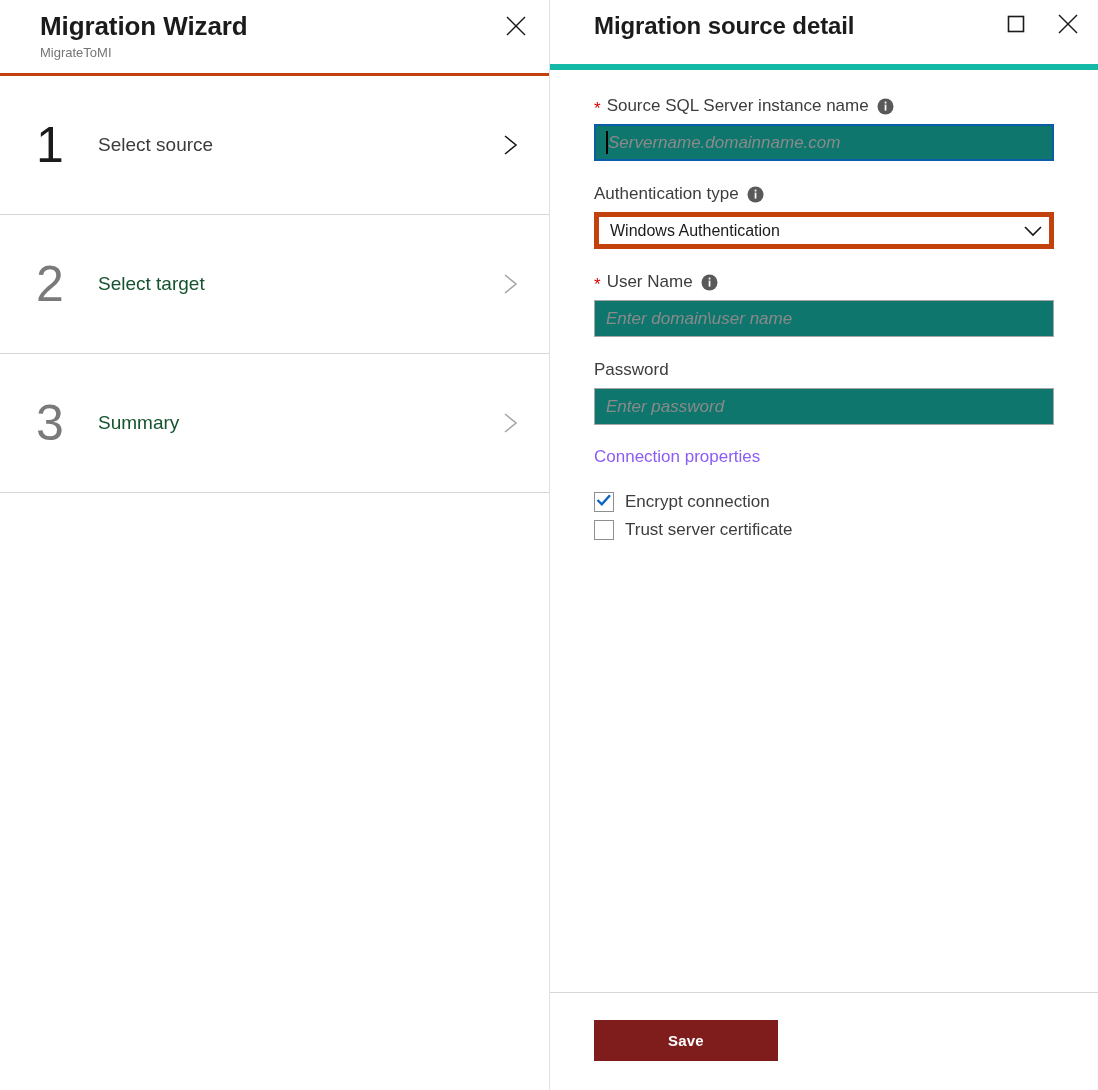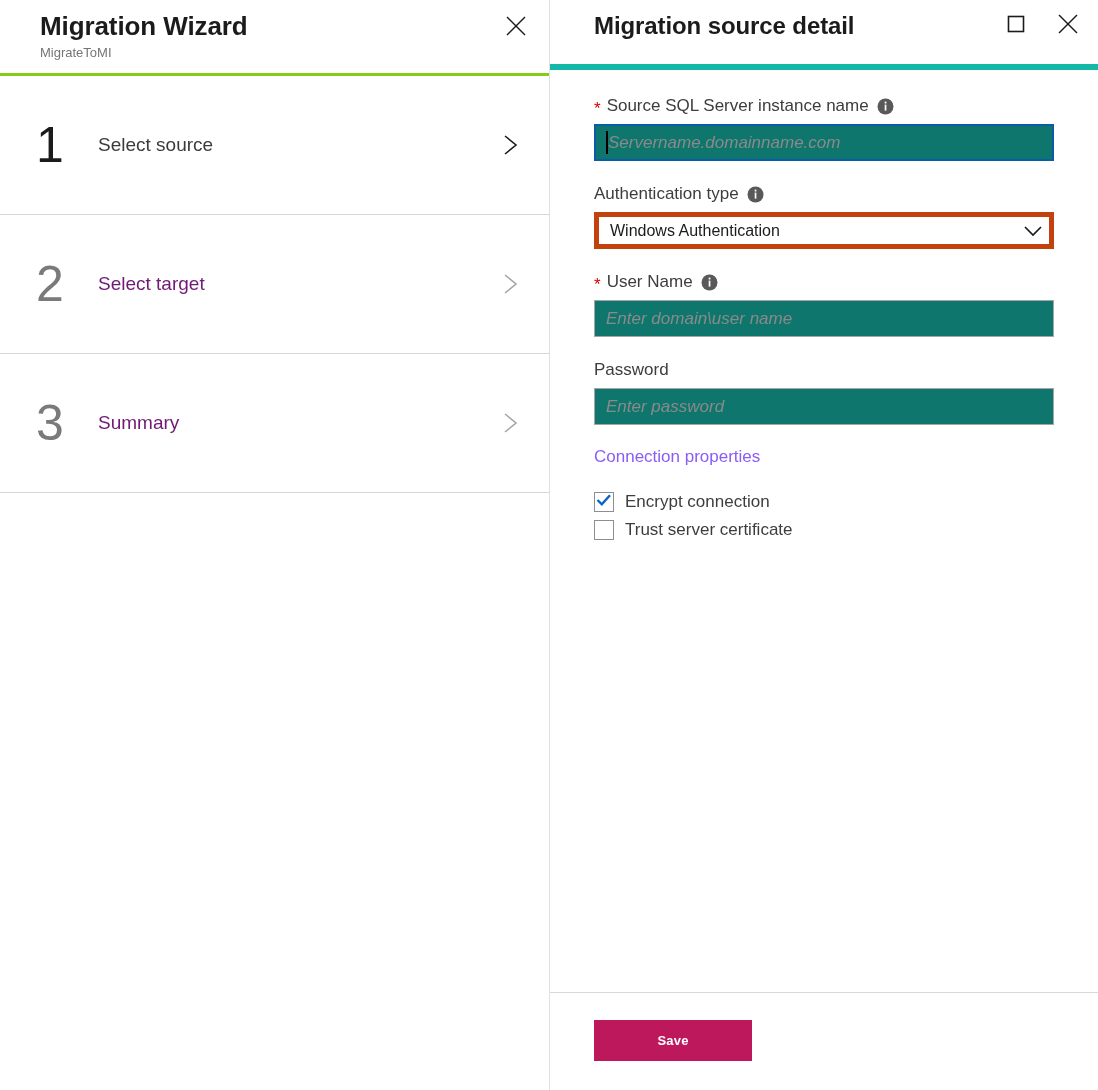--- a/index.html
+++ b/index.html
@@ -23,21 +23,21 @@
     width: 550px;
     height: 1090px;
     background: #ffffff;
     border-right: 1px solid #e1e1e1;
     display: flex;
     flex-direction: column;
     position: relative;
   }
   .wizard-header {
     height: 76px;
-    border-bottom: 3px solid #84cc16;
+    border-bottom: 3px solid #c2410c;
     position: relative;
     padding: 9px 0 17px 40px;
     flex: 0 0 auto;
   }
   .wizard-title {
     font-size: 26px;
     font-weight: bold;
     color: #1b1b1b;
     letter-spacing: -0.1px;
     line-height: 34px;
@@ -75,21 +75,21 @@
     width: 62px;
     flex: 0 0 62px;
     color: #1b1b1b;
   }
   .step-label {
     flex: 1 1 auto;
     font-size: 19px;
     color: #3b3b3b;
   }
   .step-row.disabled .step-num { color: #7a7a7a; }
-  .step-row.disabled .step-label { color: #701a75; }
+  .step-row.disabled .step-label { color: #14532d; }
   .step-row.disabled .chev svg polyline { stroke: #a6a6a6; }
   .chev {
     flex: 0 0 auto;
     width: 26px; height: 26px;
     display: flex; align-items: center; justify-content: center;
   }
   .wizard-body-fill { flex: 1 1 auto; background: #ffffff; }
 
   
   .detail-panel {
@@ -233,27 +233,27 @@
     color: #3d3d3d;
   }
 
   .detail-footer {
     flex: 0 0 auto;
     height: 98px;
     border-top: 1px solid #d8d8d8;
     padding: 27px 0 0 44px;
   }
   .save-btn {
-    width: 158px;
+    width: 184px;
     height: 41px;
-    background: #be185d;
+    background: #7f1d1d;
     color: #ffffff;
     border: none;
     font-family: "Liberation Sans", sans-serif;
-    font-size: 13px;
+    font-size: 15px;
     font-weight: bold;
     cursor: pointer;
     display: flex;
     align-items: center;
     justify-content: center;
     letter-spacing: 0.2px;
   }
 </style>
 </head>
 <body>

